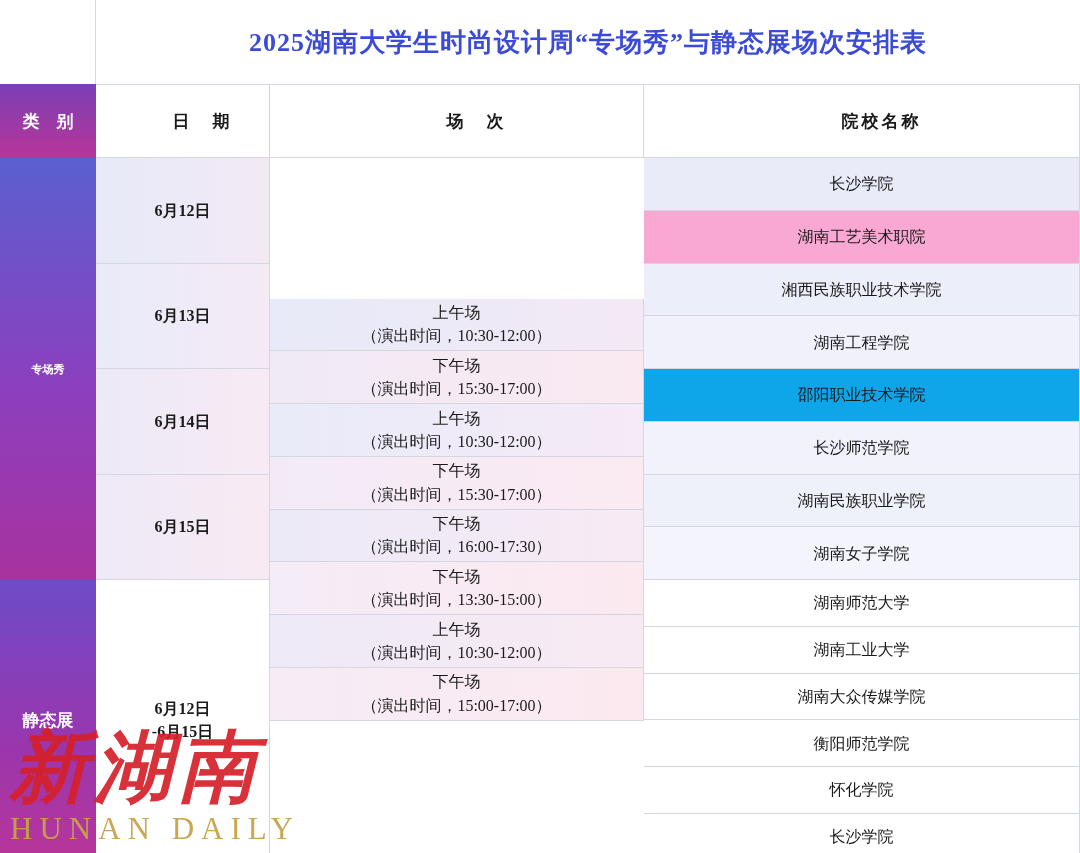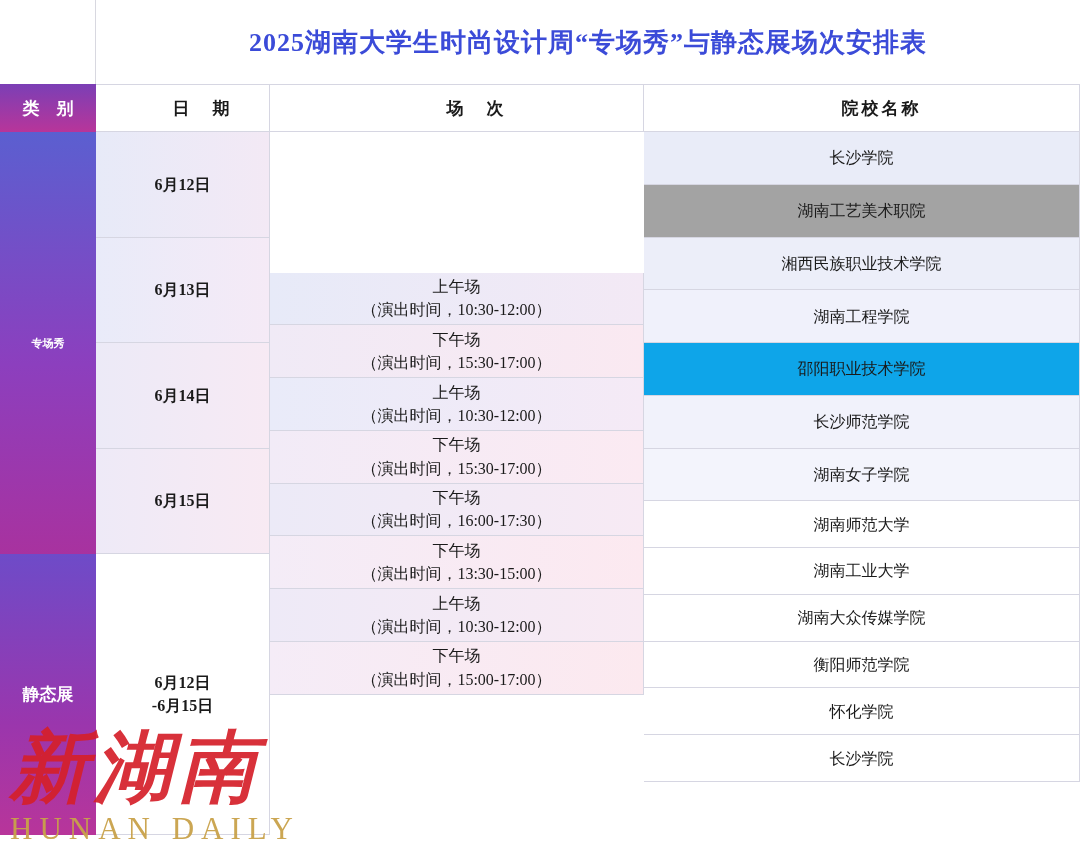--- a/index.html
+++ b/index.html
@@ -46,21 +46,21 @@
     font-size: 26px;
     font-weight: bold;
     color: #3b4bd8;
     letter-spacing: 1px;
     white-space: nowrap;
   }
 
   
   .head-row {
     display: flex;
-    height: 48px;
+    height: 74px;
   }
   .head-cat {
     width: 96px;
     background: linear-gradient(180deg, #7b3fb5 0%, #b8359a 100%);
     color: #ffffff;
     display: flex;
     align-items: center;
     justify-content: center;
     font-size: 17px;
     font-weight: bold;
@@ -146,21 +146,21 @@
   .tint0 { background: linear-gradient(90deg, #e7eaf8 0%, #f3e9f5 100%); }
   .tint1 { background: linear-gradient(90deg, #f0eaf6 0%, #fae9f1 100%); }
   .tint2 { background: linear-gradient(90deg, #e9ebf9 0%, #f5eaf6 100%); }
   .tint3 { background: linear-gradient(90deg, #f2ebf7 0%, #fbeaf2 100%); }
   .tint4 { background: linear-gradient(90deg, #eceaf7 0%, #f7eaf4 100%); }
   .tint5 { background: linear-gradient(90deg, #f4ecf7 0%, #fce9f0 100%); }
   .tint6 { background: linear-gradient(90deg, #eeeaf7 0%, #f8eaf3 100%); }
   .tint7 { background: linear-gradient(90deg, #f5ecf7 0%, #fce9ef 100%); }
 
   .school-tint0 { background: #e9ecf8; }
-  .school-tint1 { background: #a3a3a3; }
+  .school-tint1 { background: #f9a8d4; }
   .school-tint2 { background: #eceef9; }
   .school-tint3 { background: #f0f1fb; }
   .school-tint4 { background: #0ea5e9; }
   .school-tint5 { background: #f1f2fb; }
   .school-tint6 { background: #eff1fa; }
   .school-tint7 { background: #f3f4fc; }
 
   .white { background: #ffffff; }
 
   .session-line2 { display: block; }
@@ -278,20 +278,21 @@
       </div>
     </div>
 
     <div class="school-col">
       <div class="cell school-tint0" style="height:52.75px">长沙学院</div>
       <div class="cell school-tint1" style="height:52.75px">湖南工艺美术职院</div>
       <div class="cell school-tint2" style="height:52.75px">湘西民族职业技术学院</div>
       <div class="cell school-tint3" style="height:52.75px">湖南工程学院</div>
       <div class="cell school-tint4" style="height:52.75px">邵阳职业技术学院</div>
       <div class="cell school-tint5" style="height:52.75px">长沙师范学院</div>
+      <div class="cell school-tint6" style="height:52.75px">湖南民族职业学院</div>
       <div class="cell school-tint7" style="height:52.75px">湖南女子学院</div>
 
       <div class="cell static-school-cell white">湖南师范大学</div>
       <div class="cell static-school-cell white">湖南工业大学</div>
       <div class="cell static-school-cell white">湖南大众传媒学院</div>
       <div class="cell static-school-cell white">衡阳师范学院</div>
       <div class="cell static-school-cell white">怀化学院</div>
       <div class="cell static-school-cell white">长沙学院</div>
     </div>
 

